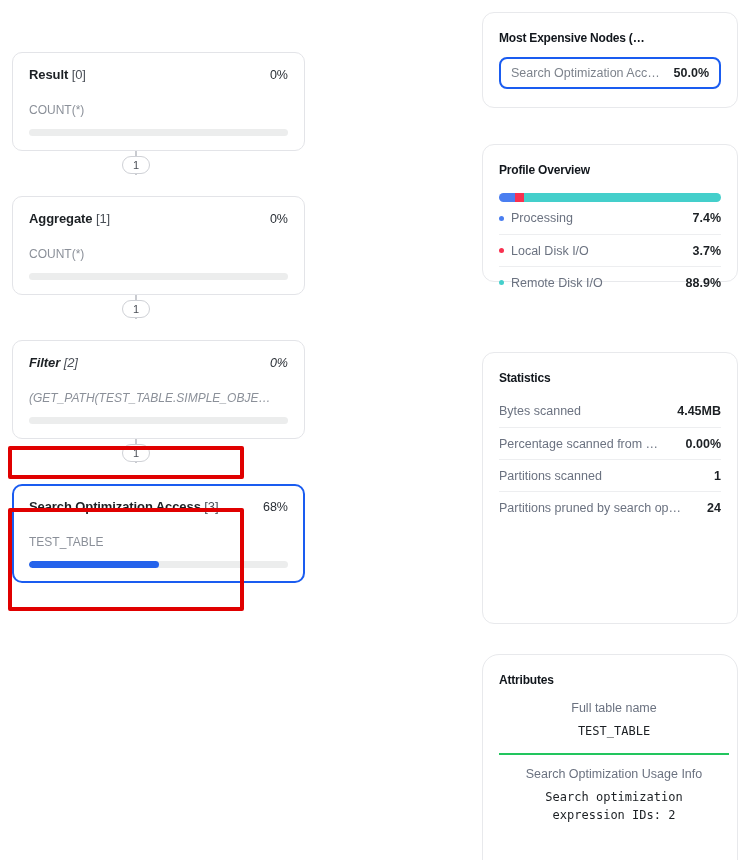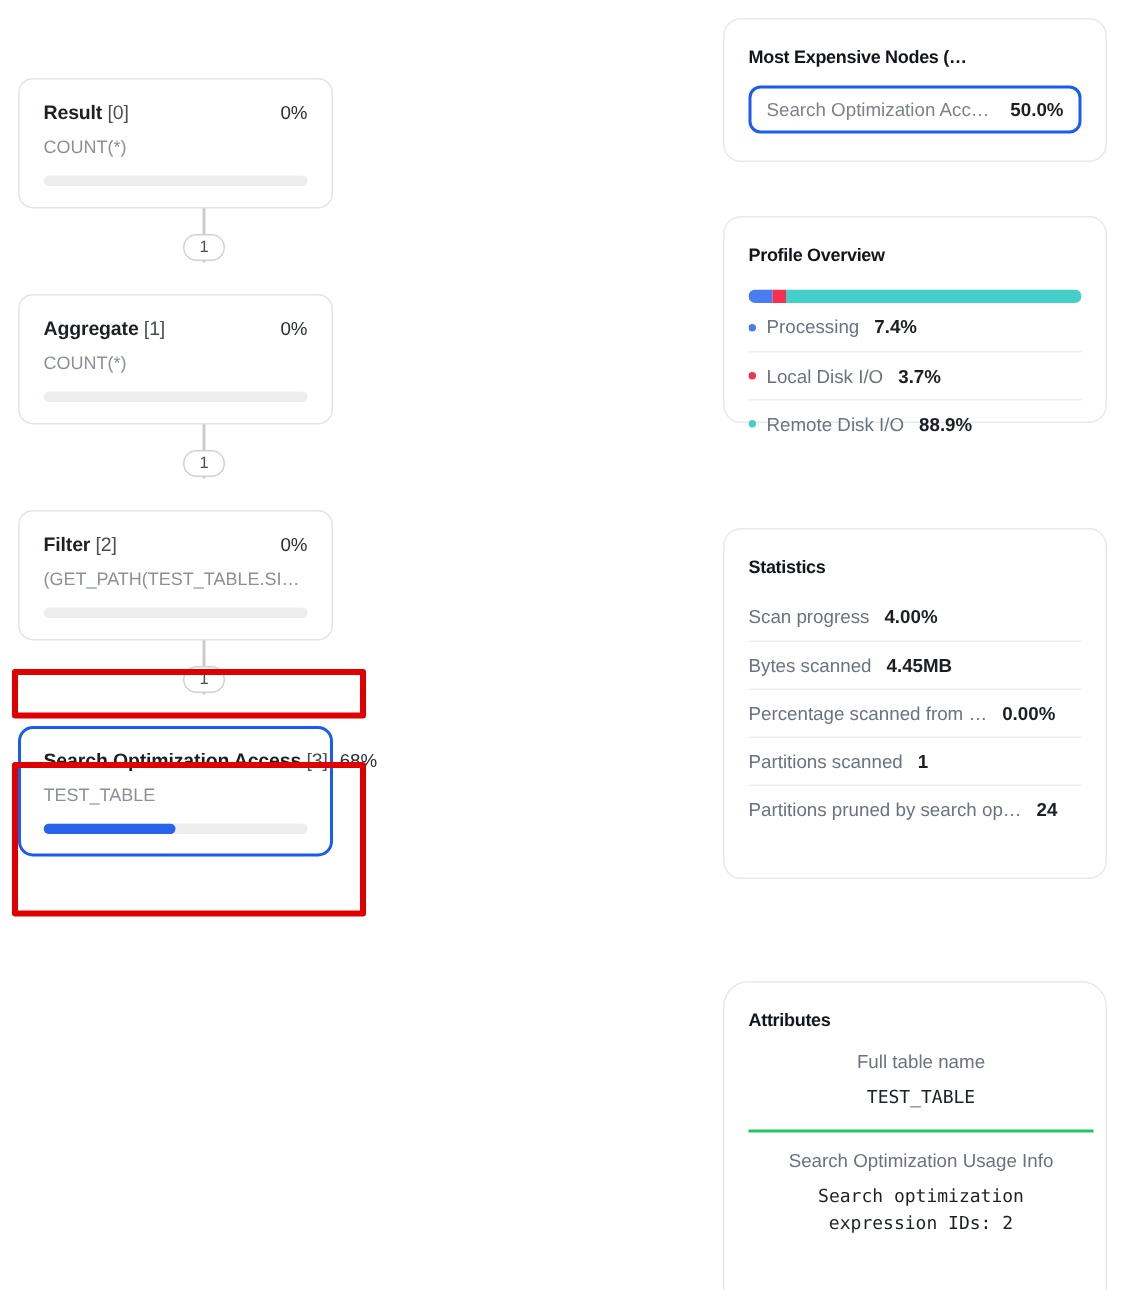--- a/index.html
+++ b/index.html
@@ -18,21 +18,21 @@
 
   
   #graph-panel {
     position: absolute;
     left: 0; top: 0;
     width: 470px; height: 860px;
   }
   .plan-node {
     position: absolute;
     left: 12px;
-    width: 210px;
+    width: 293px;
     background: #ffffff;
     border: 1px solid #e3e4e8;
     border-radius: 10px;
     padding: 14px 16px 14px 16px;
     z-index: 3;
   }
   .plan-node.selected {
     border: 2px solid #1a5cf0;
     padding: 13px 15px 13px 15px;
   }
@@ -51,21 +51,21 @@
   .node-idx {
     font-weight: normal;
     color: #4a4f57;
   }
   .node-pct {
     font-size: 12.5px;
     color: #2a2f36;
     margin-left: 8px;
   }
   .node-sub {
-    margin-top: 9px;
+    margin-top: 21px;
     font-size: 12px;
     color: #8b9099;
     white-space: nowrap;
     overflow: hidden;
     text-overflow: ellipsis;
   }
   .node-bar {
     margin-top: 12px;
     height: 7px;
     border-radius: 4px;
@@ -166,21 +166,21 @@
     display: flex;
     margin-top: 16px;
     height: 9px;
     border-radius: 5px;
     overflow: hidden;
   }
   #profile-bar > span { display: block; height: 100%; }
   .stat-row {
     display: flex;
     align-items: center;
-    justify-content: flex-start;
+    justify-content: space-between;
     height: 32px;
     white-space: nowrap;
   }
   .stat-row + .stat-row { border-top: 1px solid #edeef0; }
   .legend-left { display: flex; align-items: center; overflow: hidden; }
   .dot {
     width: 5px; height: 5px;
     border-radius: 50%;
     margin-right: 7px;
     flex: 0 0 auto;
@@ -192,21 +192,21 @@
     text-overflow: ellipsis;
   }
   .legend-value {
     font-size: 12.5px;
     font-weight: bold;
     color: #1c2024;
     margin-left: 10px;
   }
 
   
-  #card-stats { top: 352px; height: 234px; padding: 18px 16px 0 16px; }
+  #card-stats { top: 352px; height: 272px; padding: 18px 16px 0 16px; }
   #stats-list { margin-top: 10px; position: relative; }
   .stat-label {
     font-size: 12.5px;
     color: #6b7280;
     overflow: hidden;
     text-overflow: ellipsis;
   }
   .stat-value {
     font-size: 12.5px;
     font-weight: bold;
@@ -285,21 +285,21 @@
           <span class="node-idx">[1]</span>
         </div>
         <div class="node-pct">0%</div>
       </div>
       <div class="node-sub">COUNT(*)</div>
       <div class="node-bar">
           <i style="width: 0%;"></i>
         </div>
     </div>
 
-    <div class="plan-node" style="top:340px;">
+    <div class="plan-node" style="top:340px;font-style:italic;">
       <div class="node-head">
         <div class="node-title">
           <span>Filter</span>
           <span class="node-idx">[2]</span>
         </div>
         <div class="node-pct">0%</div>
       </div>
       <div class="node-sub">(GET_PATH(TEST_TABLE.SIMPLE_OBJE…</div>
       <div class="node-bar">
           <i style="width: 0%;"></i>
@@ -363,24 +363,20 @@
           <span class="legend-label">Remote Disk I/O</span>
         </span>
         <span class="legend-value">88.9%</span>
       </div>
     </div>
 
     <div class="card" id="card-stats">
       <div class="card-title">Statistics</div>
       <div id="stats-list">
         <div class="stat-row">
-          <span class="stat-label">Scan progress</span>
-          <span class="stat-value">4.00%</span>
-        </div>
-        <div class="stat-row">
           <span class="stat-label">Bytes scanned</span>
           <span class="stat-value">4.45MB</span>
         </div>
         <div class="stat-row">
           <span class="stat-label">Percentage scanned from …</span>
           <span class="stat-value">0.00%</span>
         </div>
         <div class="stat-row">
           <span class="stat-label">Partitions scanned</span>
           <span class="stat-value">1</span>

